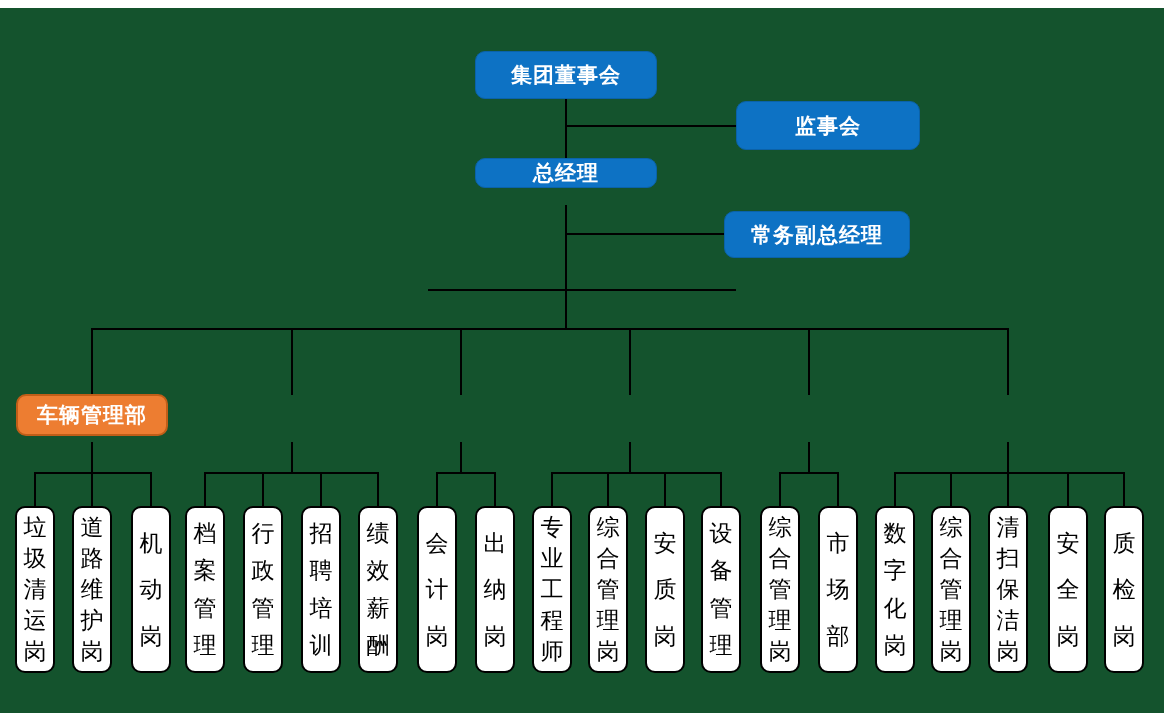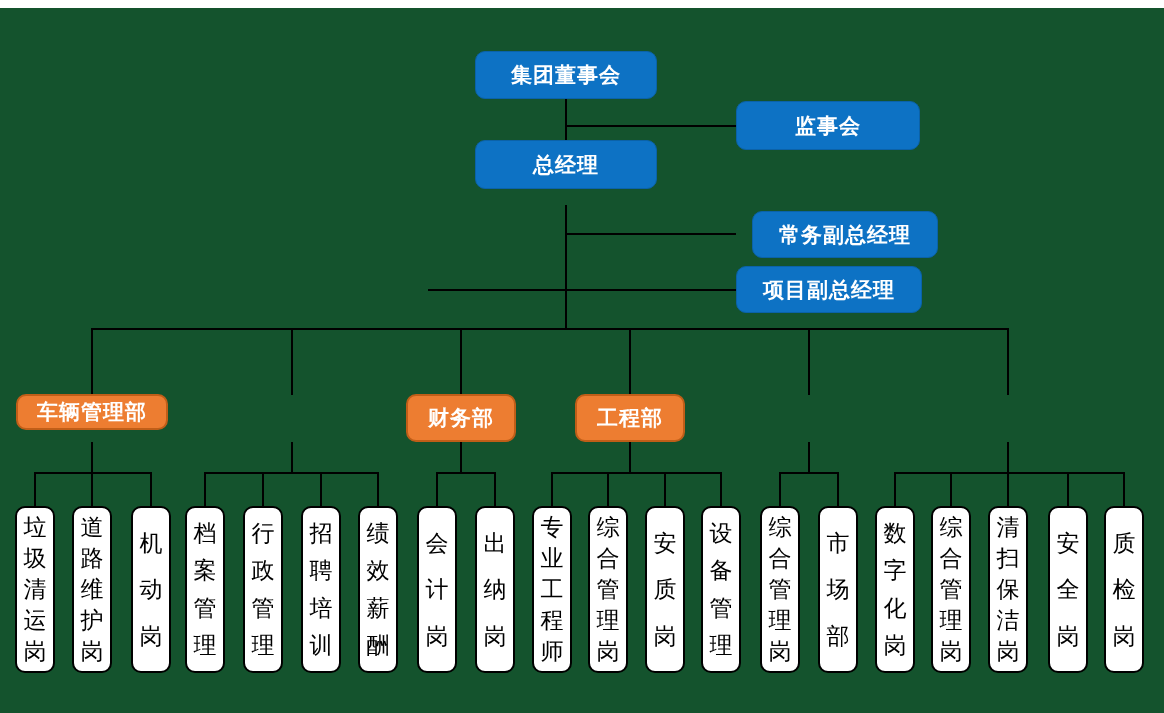--- a/index.html
+++ b/index.html
@@ -111,38 +111,29 @@
   <div class="line" style="left:1007px;top:465px;width:2px;height:34px;"></div>
   <div class="line" style="left:1067px;top:465px;width:2px;height:34px;"></div>
   <div class="line" style="left:1123px;top:465px;width:2px;height:34px;"></div>
 
   <div class="node blue" style="left:475px;top:43px;width:182px;height:48px;">
     <span>集团董事会</span>
   </div>
   <div class="node blue" style="left:736px;top:93px;width:184px;height:49px;text-align:right;">
     <span>监事会</span>
   </div>
-  <div class="node blue" style="left:475px;top:132px;width:182px;height:49px;">
+  <div class="node blue" style="left:475px;top:150px;width:182px;height:30px;">
     <span>总经理</span>
   </div>
-  <div class="node blue" style="left:752px;top:203px;width:186px;height:47px;">
+  <div class="node blue" style="left:724px;top:203px;width:186px;height:47px;">
     <span>常务副总经理</span>
   </div>
-  <div class="node blue" style="left:736px;top:258px;width:186px;height:47px;">
-    <span>项目副总经理</span>
-  </div>
-
-  <div class="node orange" style="left:16px;top:386px;width:152px;height:36px;">
+
+  <div class="node orange" style="left:16px;top:386px;width:152px;height:42px;">
     <span>车辆管理部</span>
-  </div>
-  <div class="node orange" style="left:406px;top:386px;width:110px;height:48px;">
-    <span>财务部</span>
-  </div>
-  <div class="node orange" style="left:575px;top:386px;width:110px;height:48px;">
-    <span>工程部</span>
   </div>
 
   <div class="leaf" style="left:15px;">
     <div class="vlabel">
         <span>垃</span>
         <span>圾</span>
         <span>清</span>
         <span>运</span>
         <span>岗</span>
       </div>

